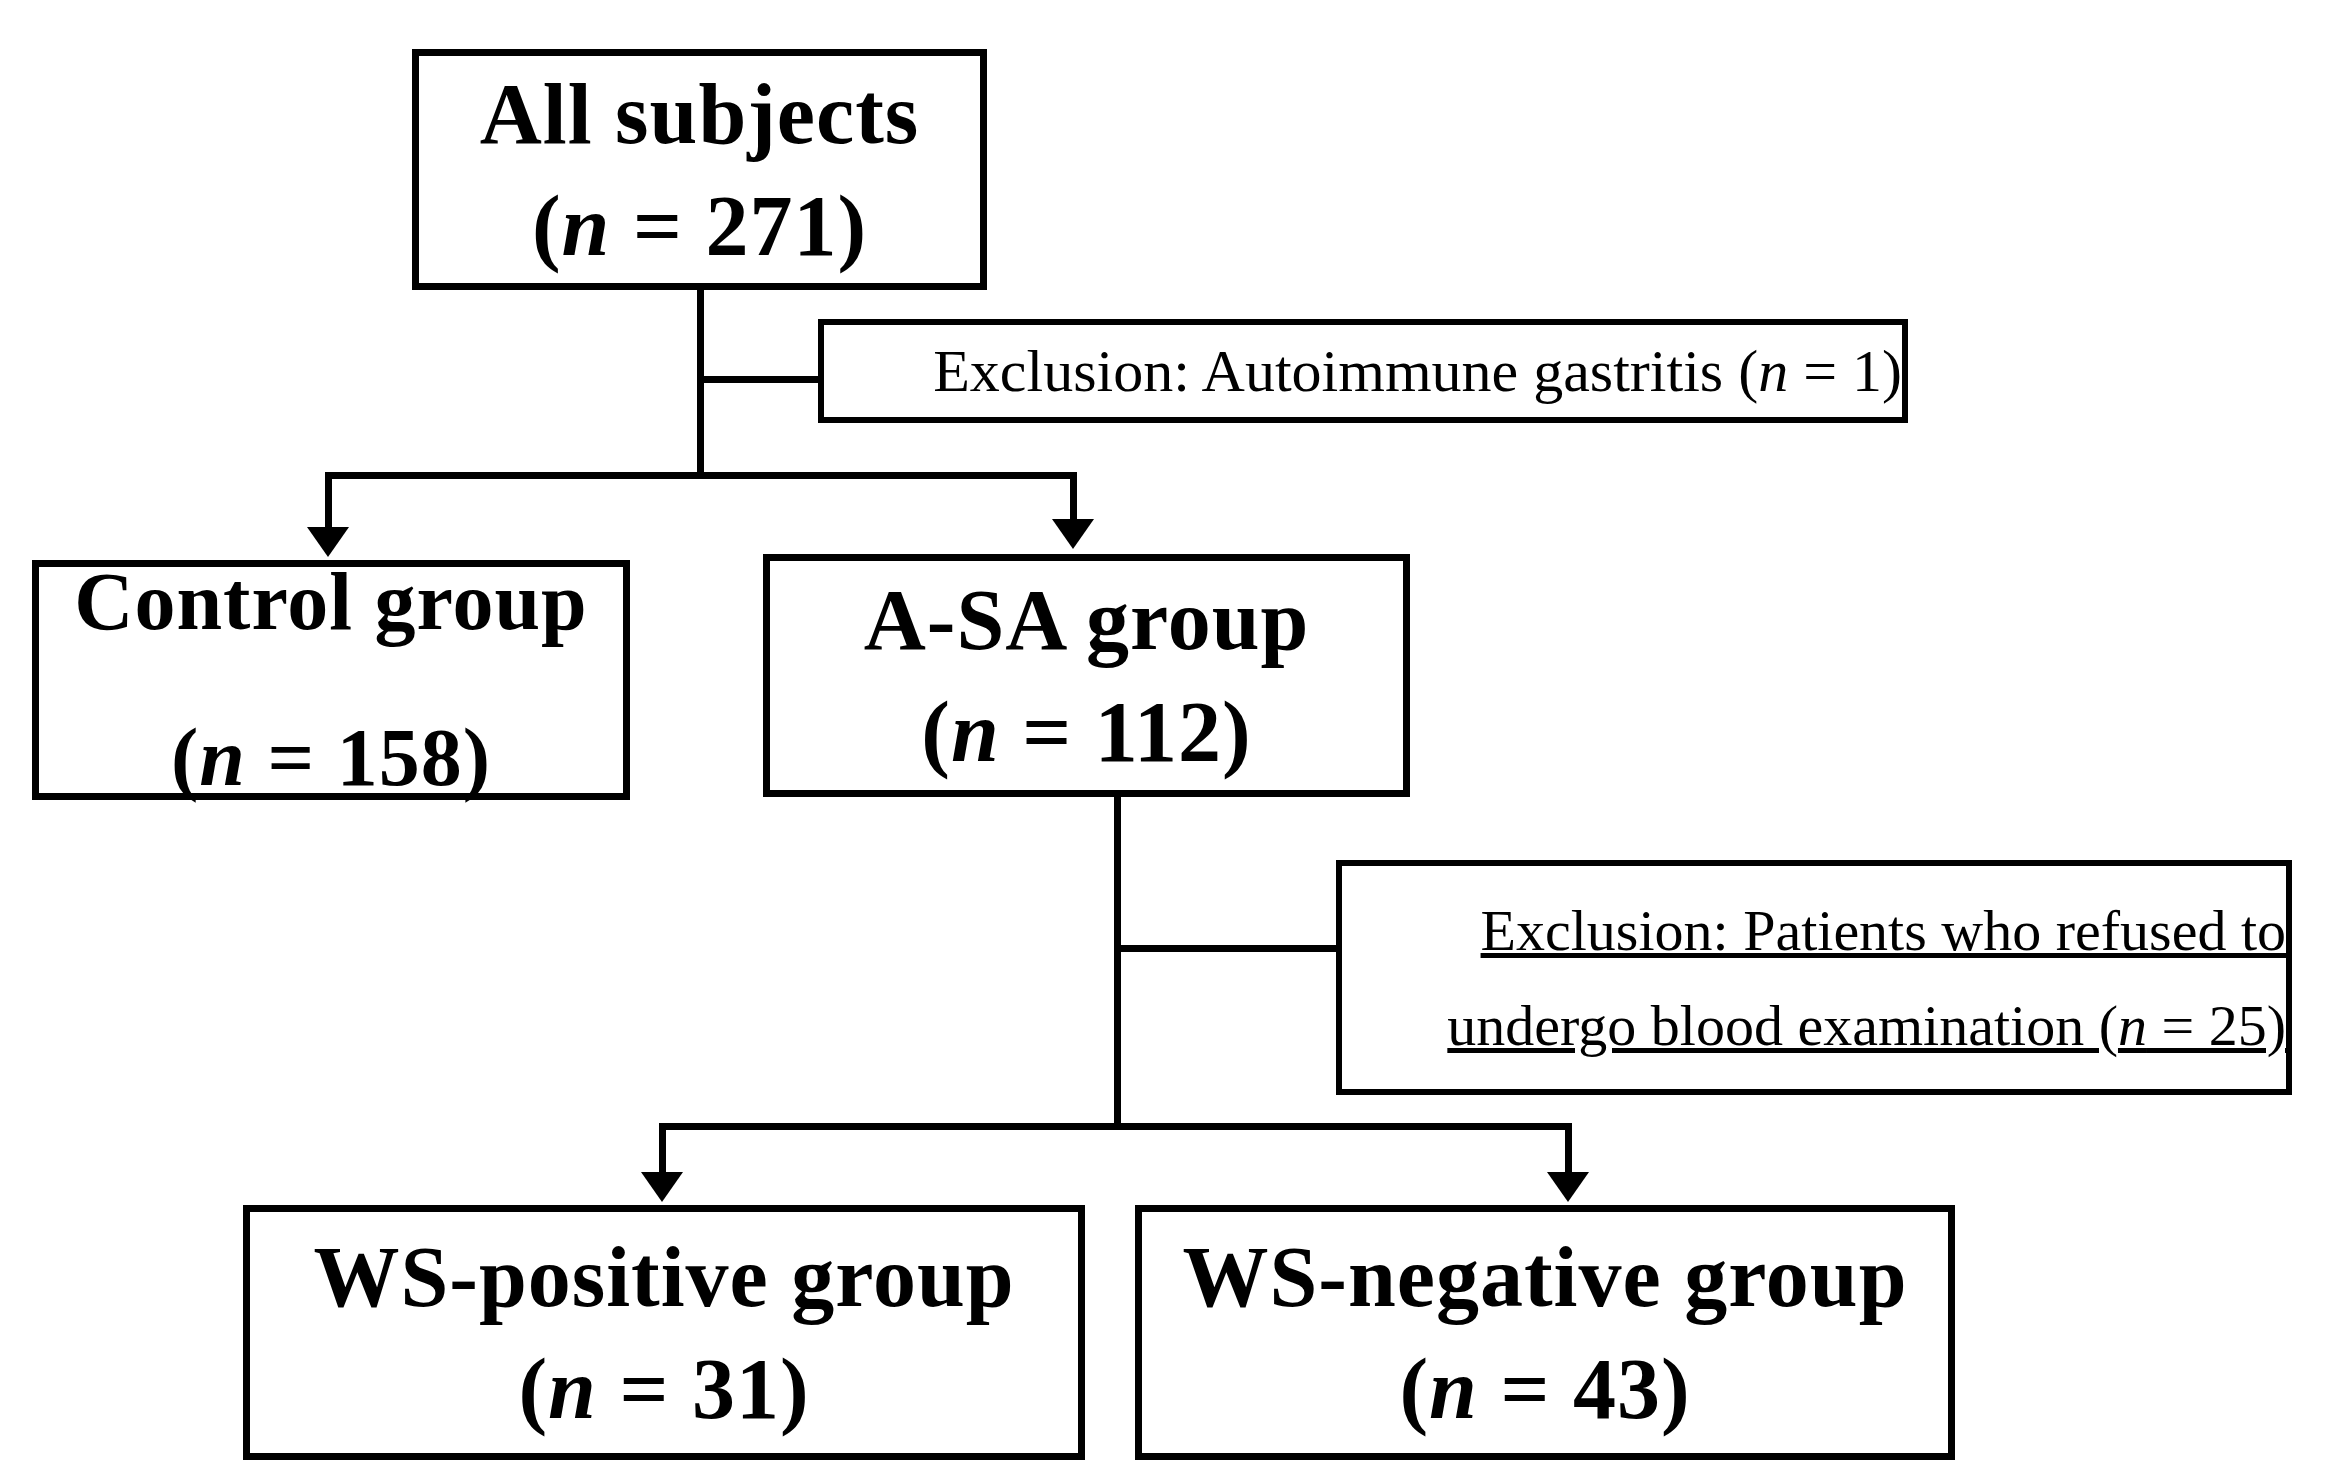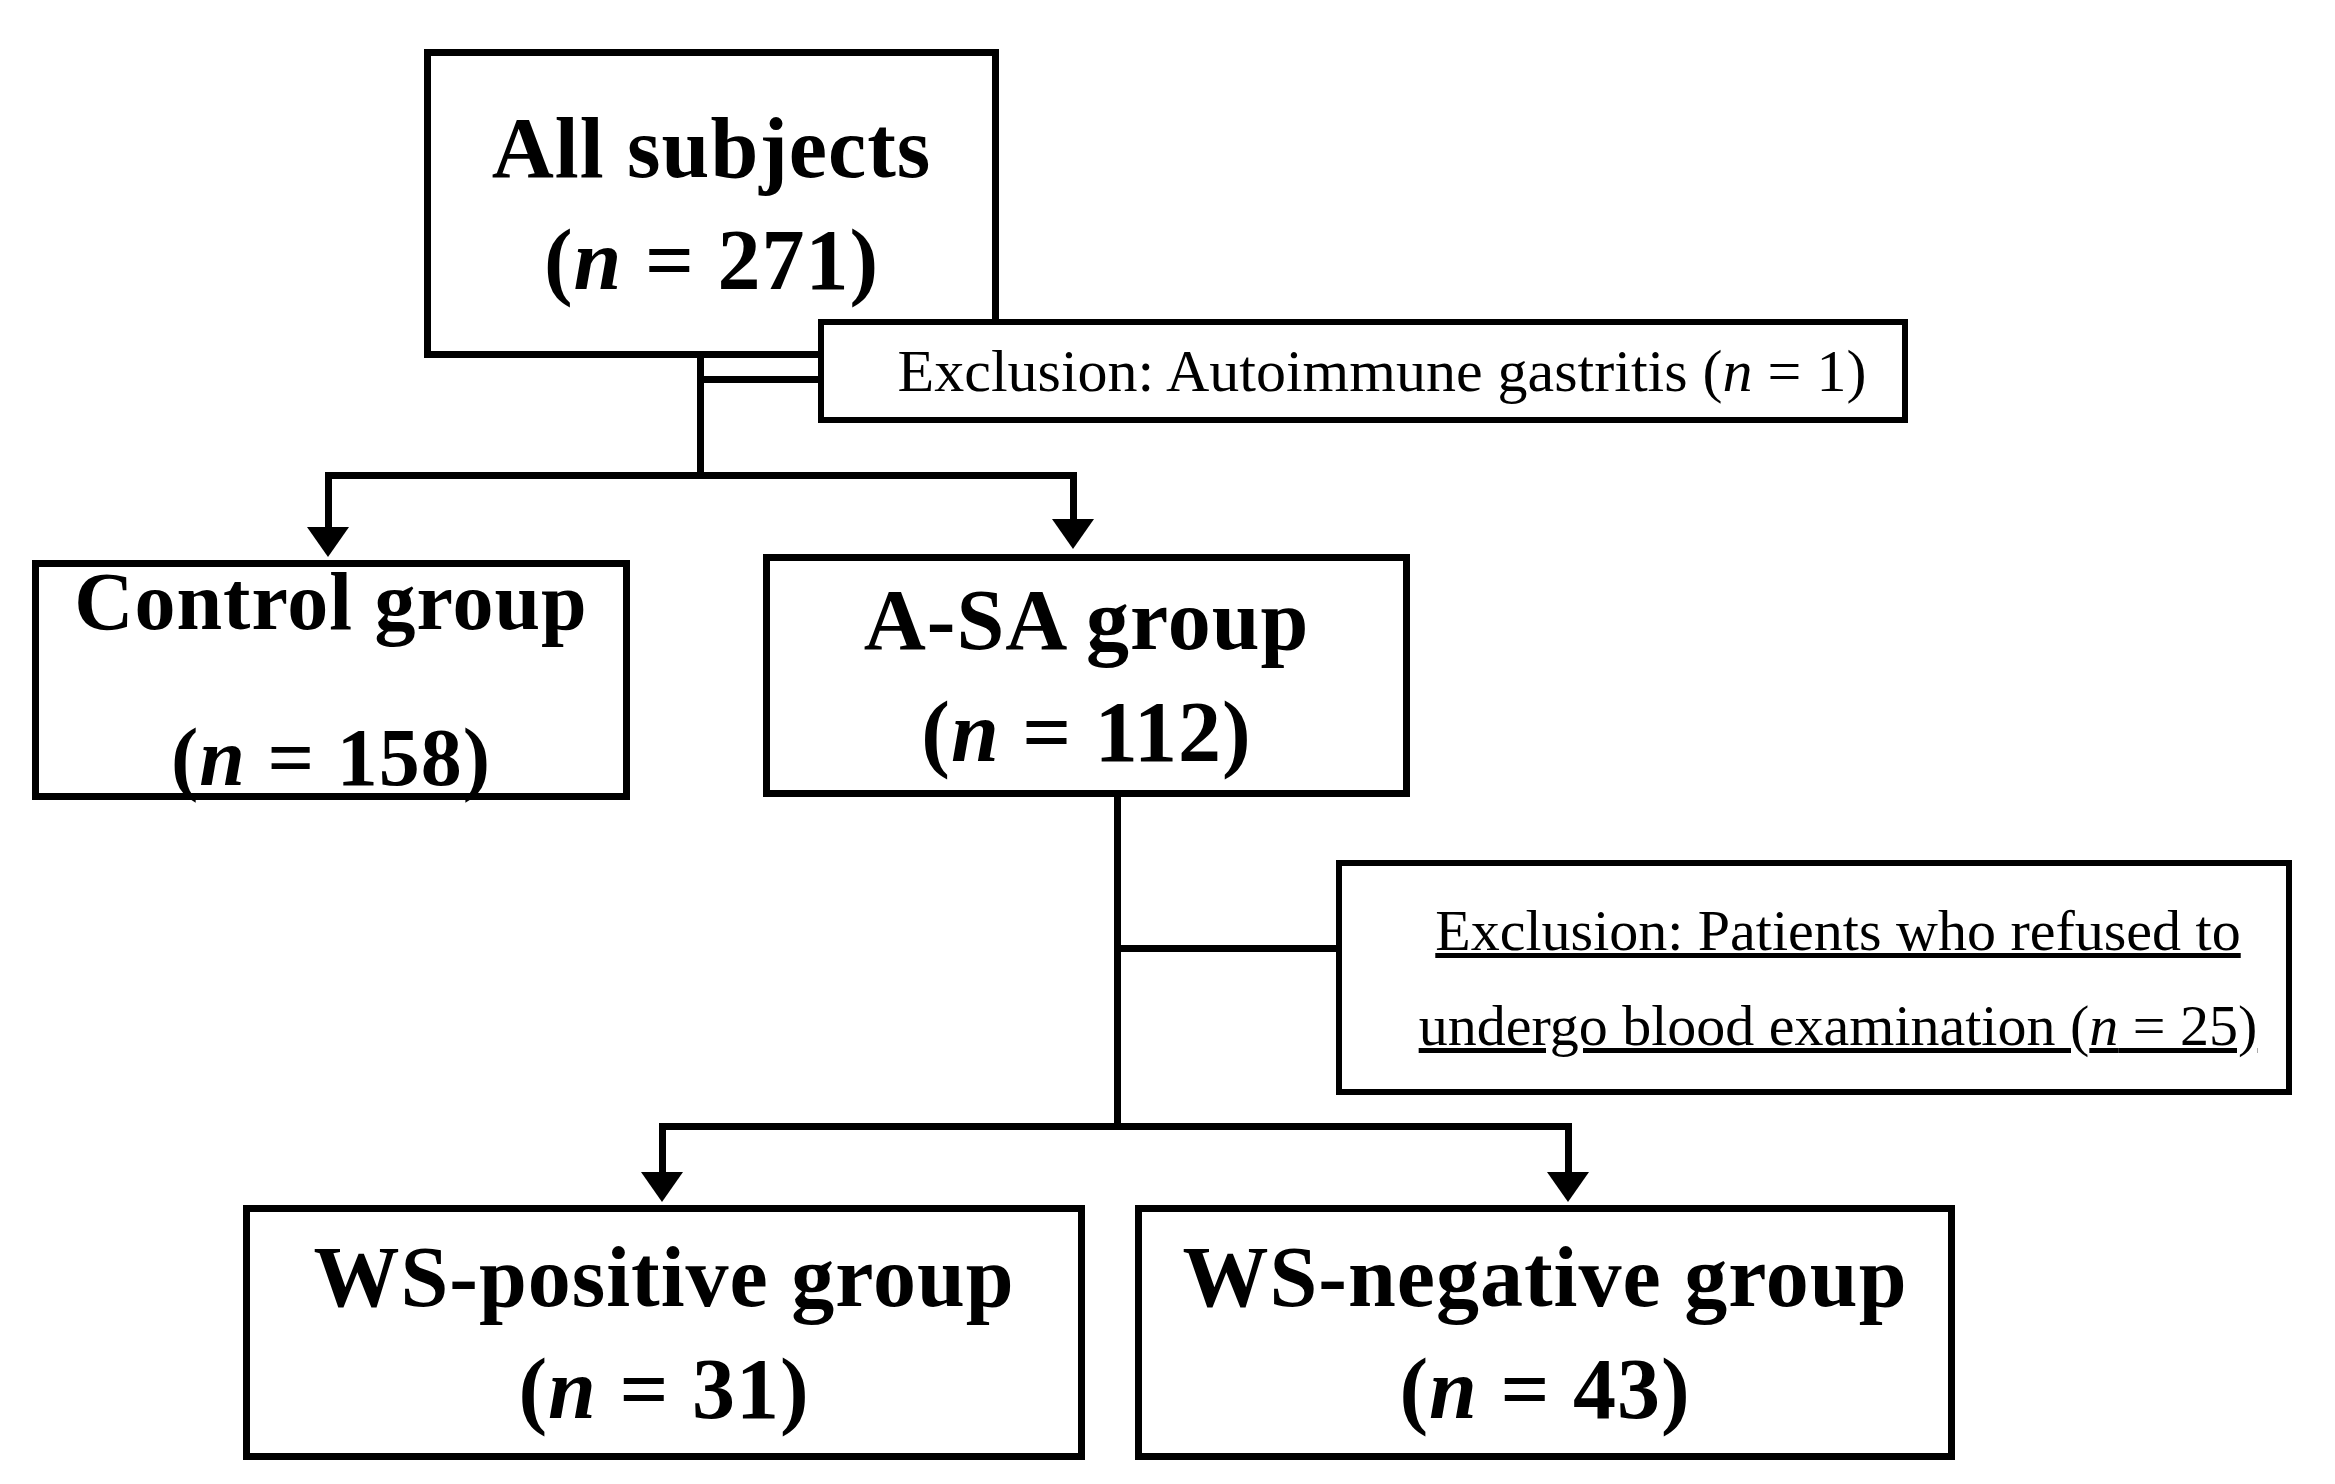--- a/index.html
+++ b/index.html
@@ -29,21 +29,21 @@
   }
   .group-box {
     font-weight: bold;
     font-size: 86px;
     line-height: 112px;
     letter-spacing: 1px;
   }
   .excl-box {
     border-width: 6px;
     font-weight: normal;
-    align-items: center;
+    align-items: flex-end;
     text-align: left;
   }
   .excl-1 {
     font-size: 60px;
     line-height: 60px;
     padding-left: 38px;
   }
   .excl-2 {
     font-size: 58px;
     line-height: 95px;
@@ -77,21 +77,21 @@
   <div class="arrowhead" style="left:1052px; top:519px;"></div>
 
   <div class="line" style="left:1114px; top:796px; width:7px; height:334px;"></div>
   <div class="line" style="left:1121px; top:945px; width:215px; height:7px;"></div>
   <div class="line" style="left:662px; top:1123px; width:910px; height:7px;"></div>
   <div class="line" style="left:659px; top:1123px; width:7px; height:52px;"></div>
   <div class="arrowhead" style="left:641px; top:1172px;"></div>
   <div class="line" style="left:1565px; top:1123px; width:7px; height:52px;"></div>
   <div class="arrowhead" style="left:1547px; top:1172px;"></div>
 
-  <div class="node group-box" style="left:412px; top:49px; width:575px; height:309px;margin-left:12px;">
+  <div class="node group-box" style="left:412px; top:49px; width:575px; height:241px;">
     <span>All subjects</span>
     <span><span>(</span><span class="n-var">n</span><span> = 271)</span></span>
   </div>
 
   <div class="node excl-box excl-1" style="left:818px; top:319px; width:1090px; height:104px;">
     <span><span>Exclusion: Autoimmune gastritis (</span><span class="n-var">n</span><span> = 1)</span></span>
   </div>
 
   <div class="node group-box" style="left:32px; top:560px; width:598px; height:240px; font-size:82px;gap:44px;">
     <span>Control group</span>

